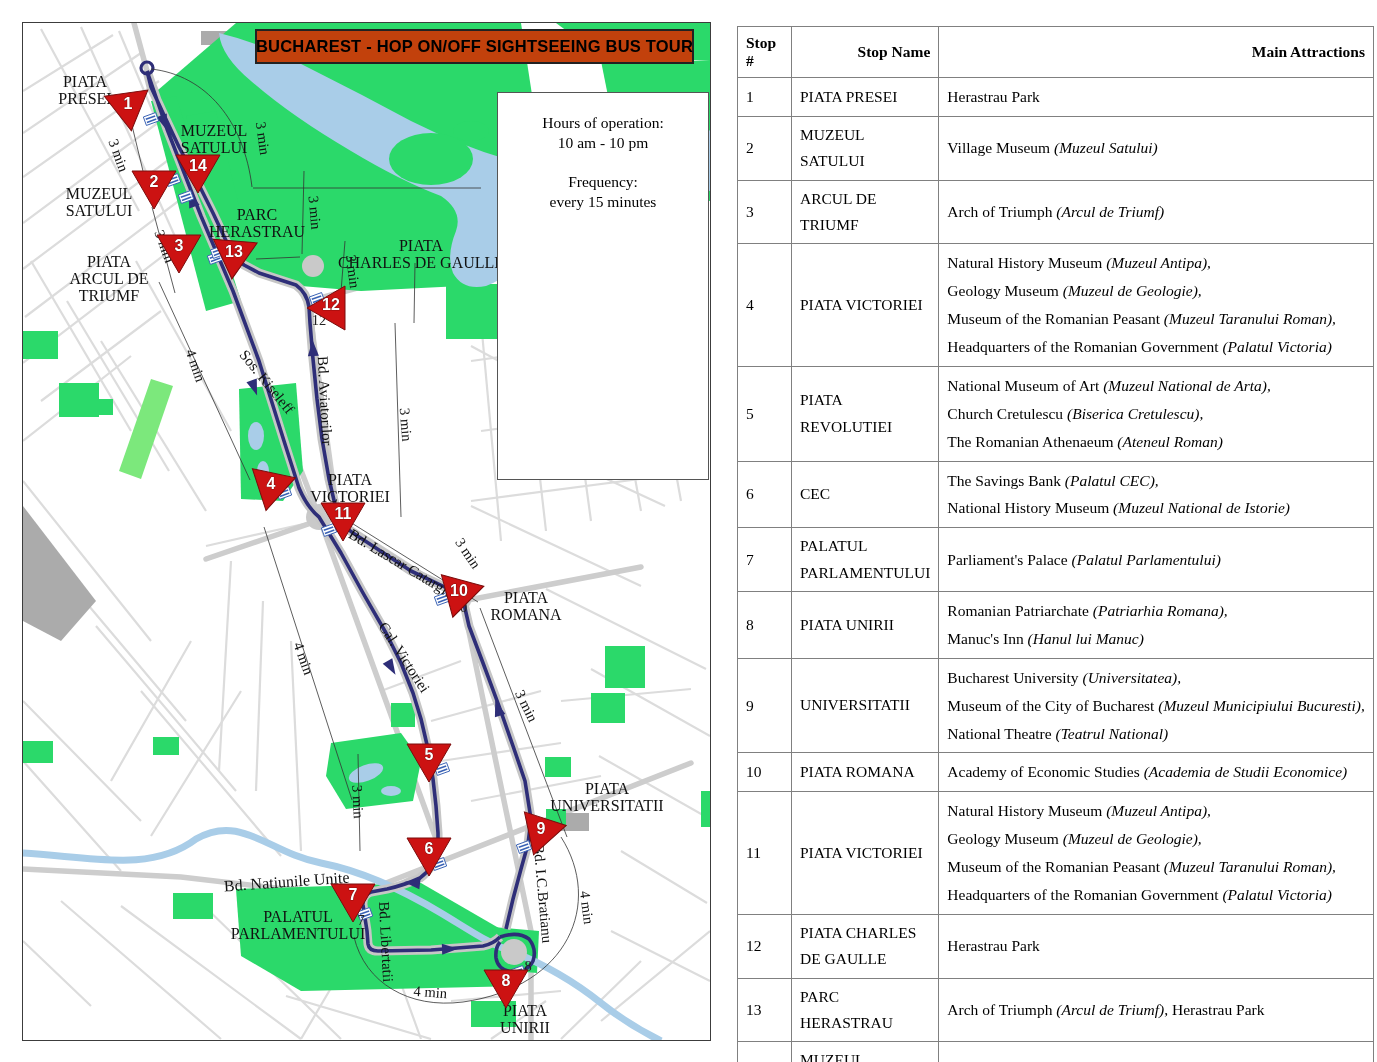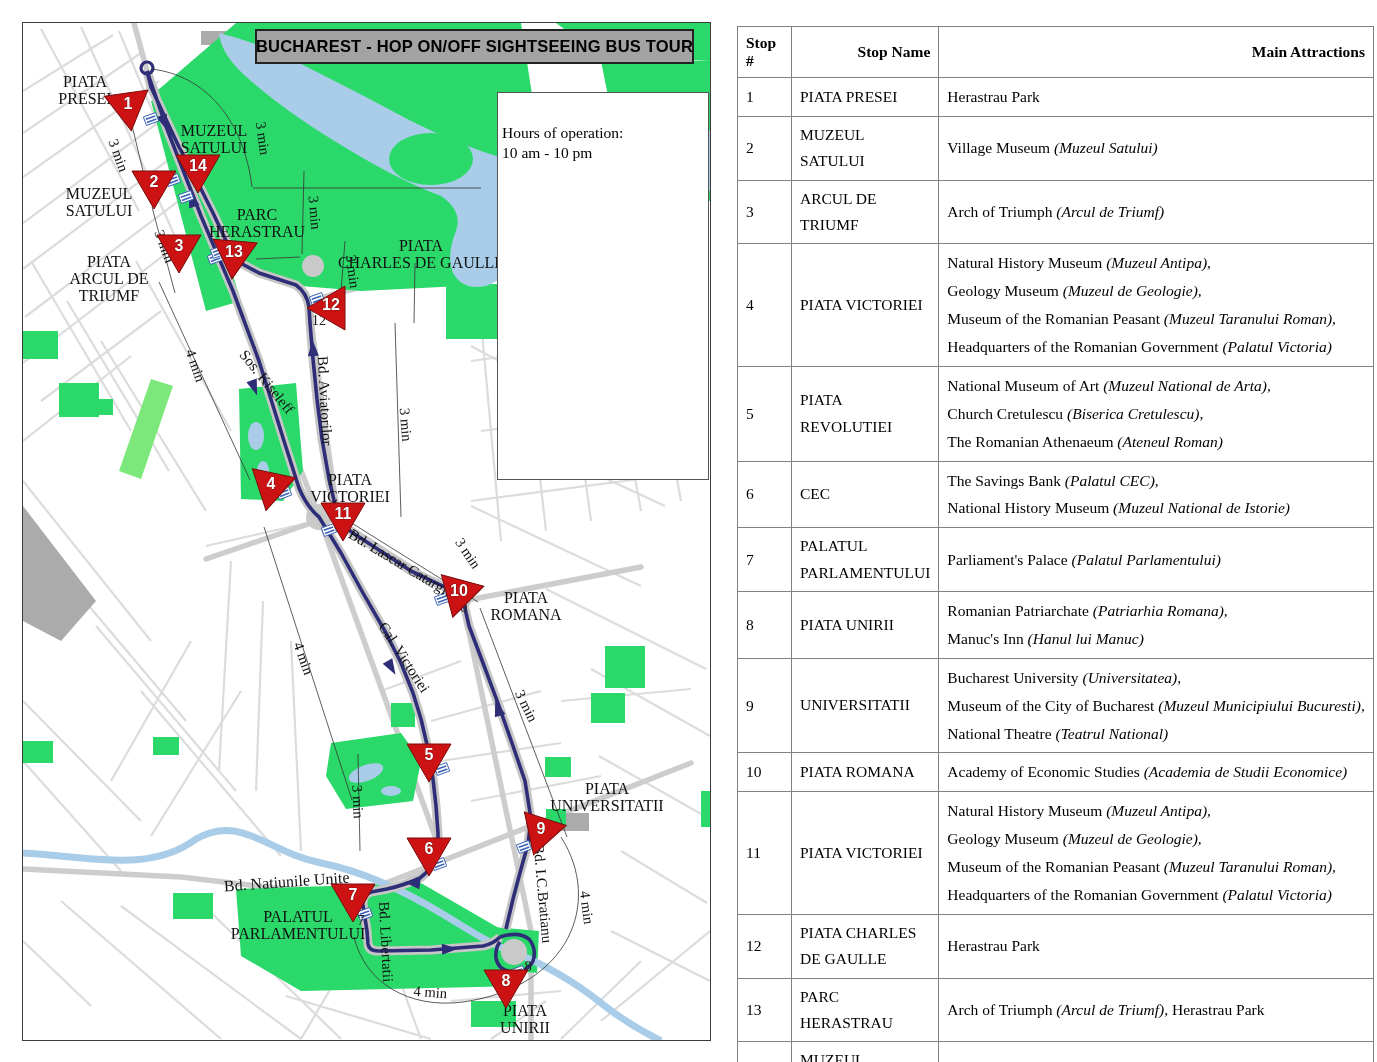--- a/index.html
+++ b/index.html
@@ -2,26 +2,26 @@
 <html><head>
 <meta charset="utf-8">
 <style>
   html,body{margin:0;padding:0;background:#fff;}
   body{width:1377px;height:1062px;position:relative;font-family:"Liberation Serif",serif;color:#000;}
 
   
   #map-panel{position:absolute;left:22px;top:22px;width:687px;height:1017px;border:1px solid #3c3c3c;background:#fff;overflow:hidden;}
   #map-svg{position:absolute;left:0;top:0;}
 
-  #title-box{position:absolute;left:232px;top:6px;width:435px;height:31px;background:#a3a3a3;border:2px solid #222;
+  #title-box{position:absolute;left:232px;top:6px;width:435px;height:31px;background:#c2410c;border:2px solid #222;
     display:flex;align-items:center;justify-content:center;}
   #title-box span{font-family:"Liberation Sans",sans-serif;font-weight:bold;font-size:16.5px;letter-spacing:.2px;white-space:nowrap;}
 
   #info-box{position:absolute;left:474px;top:69px;width:212px;height:388px;background:#fff;border:1px solid #555;
-    text-align:left;font-size:15.5px;line-height:1.32;padding-top:30px;box-sizing:border-box;}
+    text-align:center;font-size:15.5px;line-height:1.32;padding-top:20px;box-sizing:border-box;}
   .info-para{margin:0 4px 18px 4px;}
 
   
   text{font-family:"Liberation Serif",serif;fill:#111;}
   .place{font-size:16px;text-anchor:middle;}
   .street{font-size:15px;text-anchor:middle;}
   .mtime{font-size:14.5px;text-anchor:middle;}
   .snum{font-size:14.5px;text-anchor:middle;fill:#222;}
   .stopnum{font-family:"Liberation Sans",sans-serif;font-weight:bold;font-size:16px;fill:#fff;stroke:#550808;stroke-width:.7px;paint-order:stroke;text-anchor:middle;}
   .mline{stroke:#333;stroke-width:.8;fill:none;}
@@ -339,20 +339,21 @@
       </g>
   </svg>
 
   <div id="title-box">
     <span>BUCHAREST - HOP ON/OFF SIGHTSEEING BUS TOUR</span>
   </div>
 
   <div id="info-box">
     <div>
         <div class="info-para">Hours of operation:<br>10 am - 10 pm</div>
+        <div class="info-para">Frequency:<br>every 15 minutes</div>
       </div>
   </div>
 </div>
 
 <div id="table-panel">
   <table>
     <colgroup>
         <col class="n">
         <col class="s">
         <col>

